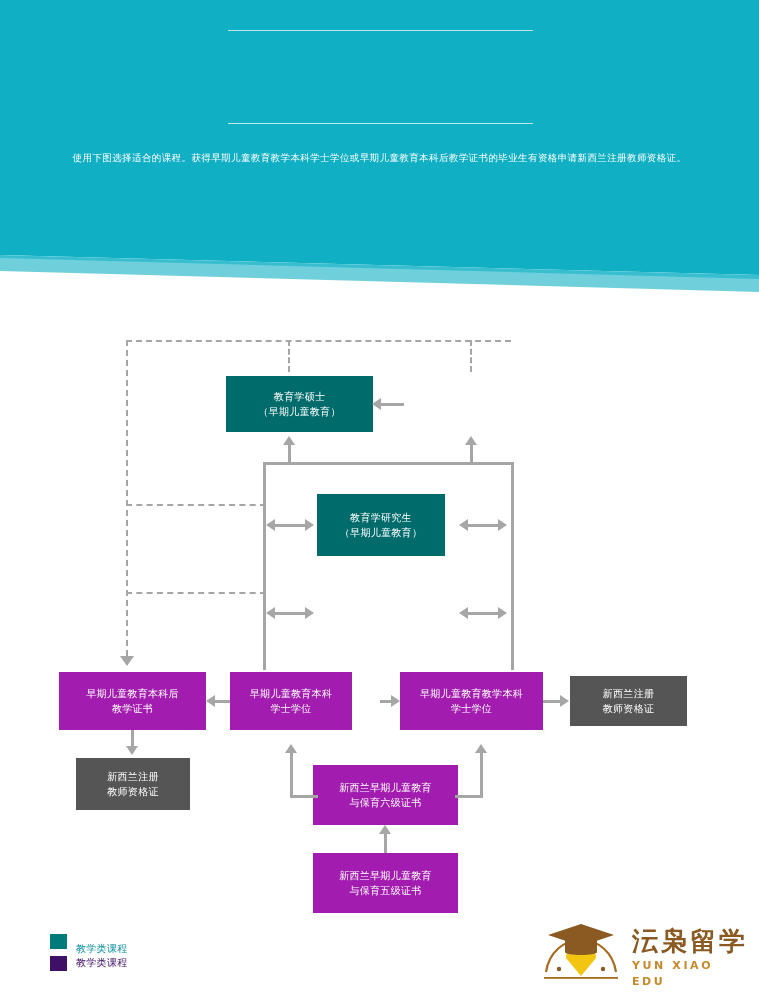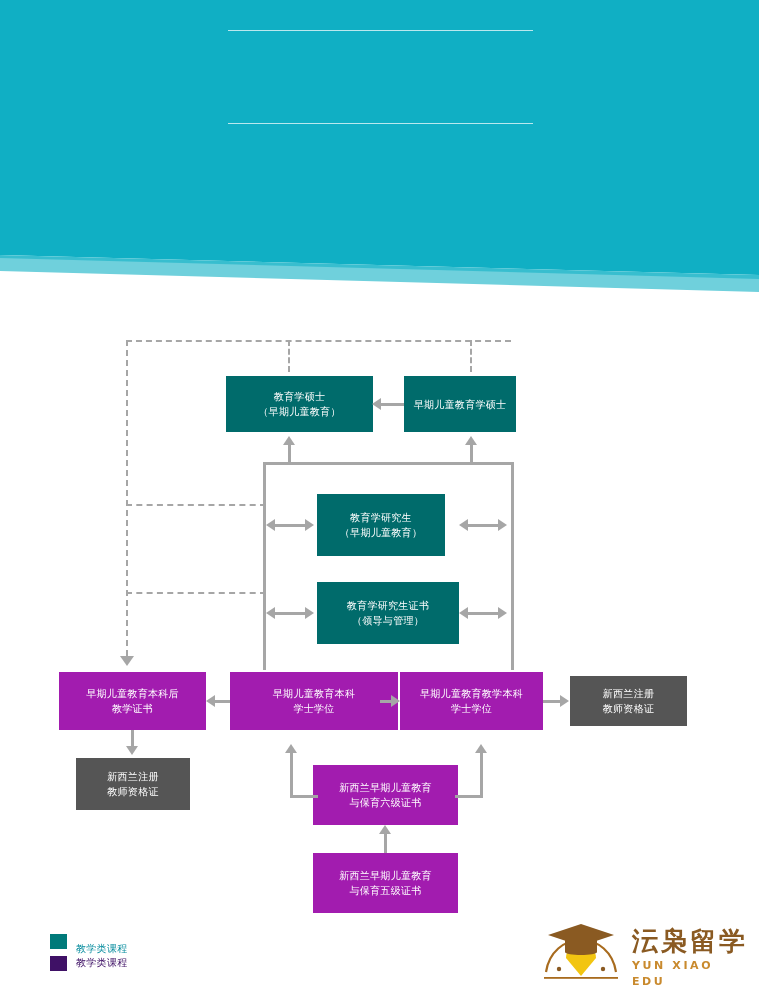--- a/index.html
+++ b/index.html
@@ -118,20 +118,21 @@
 <body>
 
 <div id="header">
   <div class="hdr-main"></div>
   <div class="hdr-mid"></div>
   <div class="hdr-light"></div>
 
   <div class="hdr-rule" id="rule-top"></div>
   <div class="hdr-rule" id="rule-bottom"></div>
 
+  <div id="subtitle">使用下图选择适合的课程。获得早期儿童教育教学本科学士学位或早期儿童教育本科后教学证书的毕业生有资格申请新西兰注册教师资格证。</div>
 </div>
 
 <div id="diagram">
 
   <div class="dln dln-h" style="left:126px;top:340px;width:385px;"></div>
   <div class="dln dln-v" style="left:126px;top:340px;height:316px;"></div>
   <div class="dln dln-v" style="left:288px;top:340px;height:32px;"></div>
   <div class="dln dln-v" style="left:470px;top:340px;height:32px;"></div>
   <div class="dln dln-h" style="left:126px;top:504px;width:140px;"></div>
   <div class="dln dln-h" style="left:126px;top:592px;width:140px;"></div>
@@ -145,60 +146,51 @@
   <div class="arr arr-u" style="left:283px;top:436px;"></div>
   <div class="ln vln" style="left:470px;top:444px;height:20px;"></div>
   <div class="arr arr-u" style="left:465px;top:436px;"></div>
 
   <div class="node teal" style="left:226px;top:376px;width:147px;height:56px;">
     <div>
       <div>教育学硕士</div>
       <div>（早期儿童教育）</div>
     </div>
   </div>
-  <div class="node teal" style="left:404px;top:376px;width:112px;height:56px;">
-    <div>早期儿童教育学硕士</div>
-  </div>
 
   <div class="ln hln" style="left:380px;top:403px;width:24px;"></div>
   <div class="arr arr-l" style="left:372px;top:398px;"></div>
 
   <div class="node teal" style="left:317px;top:494px;width:128px;height:62px;">
     <div>
       <div>教育学研究生</div>
       <div>（早期儿童教育）</div>
     </div>
   </div>
   <div class="ln hln" style="left:274px;top:524px;width:36px;"></div>
   <div class="arr arr-l" style="left:266px;top:519px;"></div>
   <div class="arr arr-r" style="left:305px;top:519px;"></div>
   <div class="ln hln" style="left:466px;top:524px;width:36px;"></div>
   <div class="arr arr-l" style="left:459px;top:519px;"></div>
   <div class="arr arr-r" style="left:498px;top:519px;"></div>
 
-  <div class="node teal" style="left:317px;top:582px;width:142px;height:62px;">
-    <div>
-      <div>教育学研究生证书</div>
-      <div>（领导与管理）</div>
-    </div>
-  </div>
   <div class="ln hln" style="left:274px;top:612px;width:36px;"></div>
   <div class="arr arr-l" style="left:266px;top:607px;"></div>
   <div class="arr arr-r" style="left:305px;top:607px;"></div>
   <div class="ln hln" style="left:466px;top:612px;width:36px;"></div>
   <div class="arr arr-l" style="left:459px;top:607px;"></div>
   <div class="arr arr-r" style="left:498px;top:607px;"></div>
 
   <div class="node purple" style="left:59px;top:672px;width:147px;height:58px;">
     <div>
       <div>早期儿童教育本科后</div>
       <div>教学证书</div>
     </div>
   </div>
-  <div class="node purple" style="left:230px;top:672px;width:168px;height:58px;">
+  <div class="node purple" style="left:230px;top:672px;width:122px;height:58px;">
     <div>
       <div>早期儿童教育本科</div>
       <div>学士学位</div>
     </div>
   </div>
   <div class="node purple" style="left:400px;top:672px;width:143px;height:58px;">
     <div>
       <div>早期儿童教育教学本科</div>
       <div>学士学位</div>
     </div>

